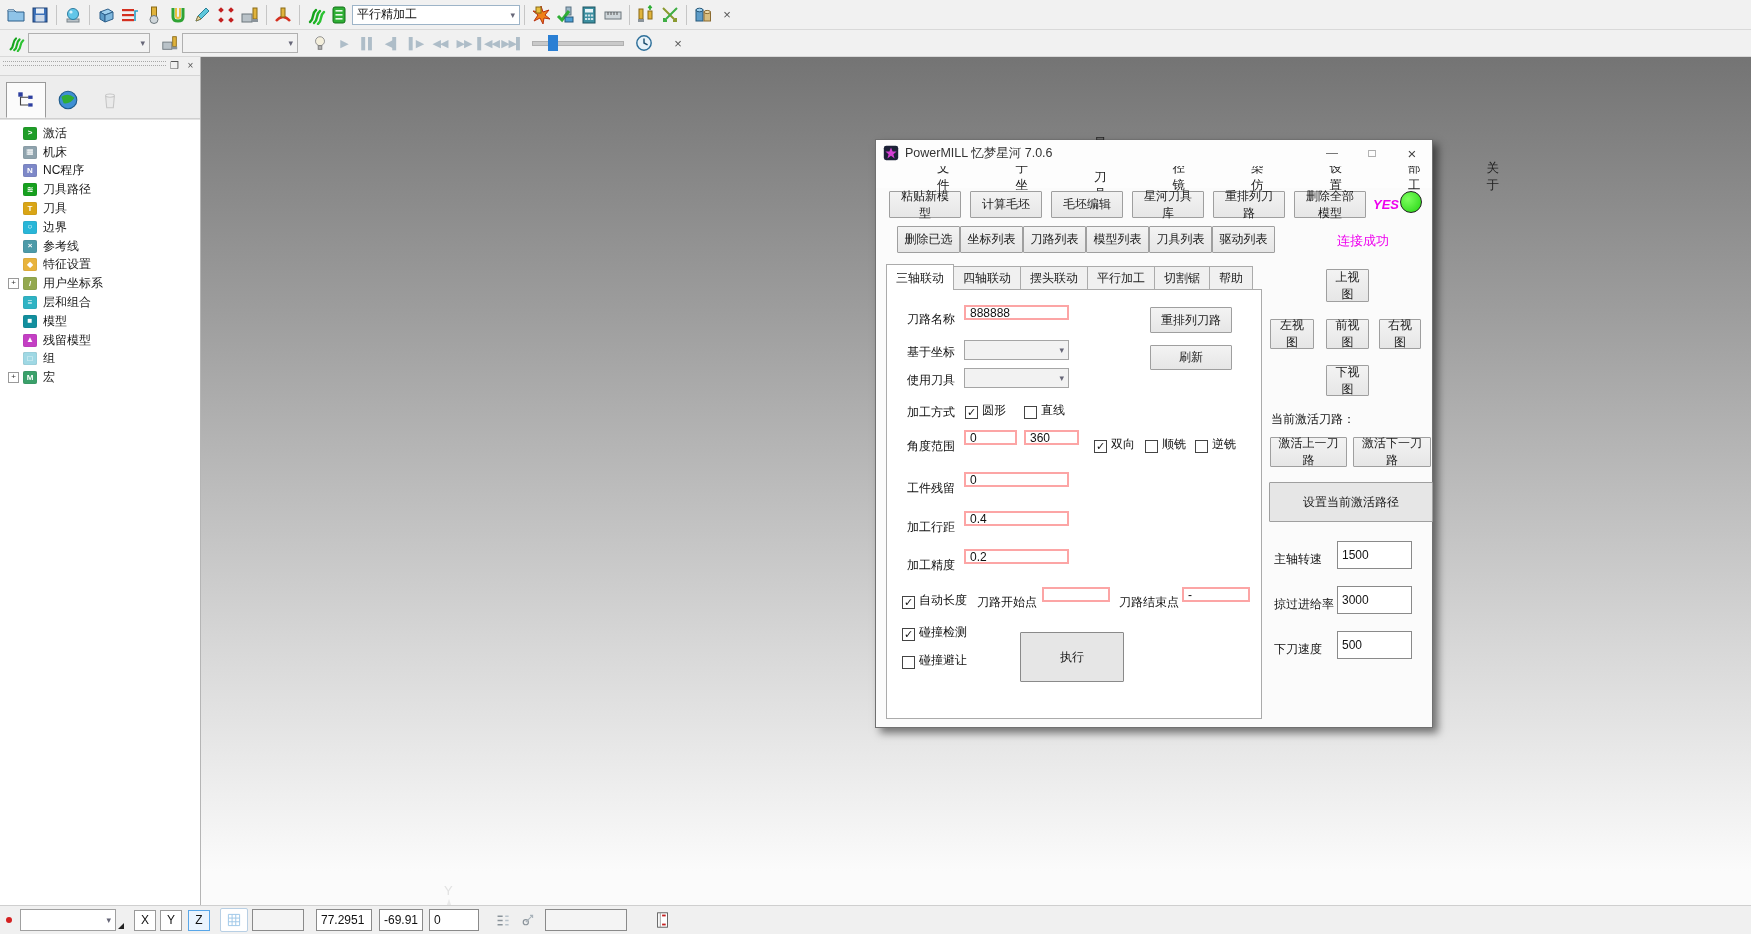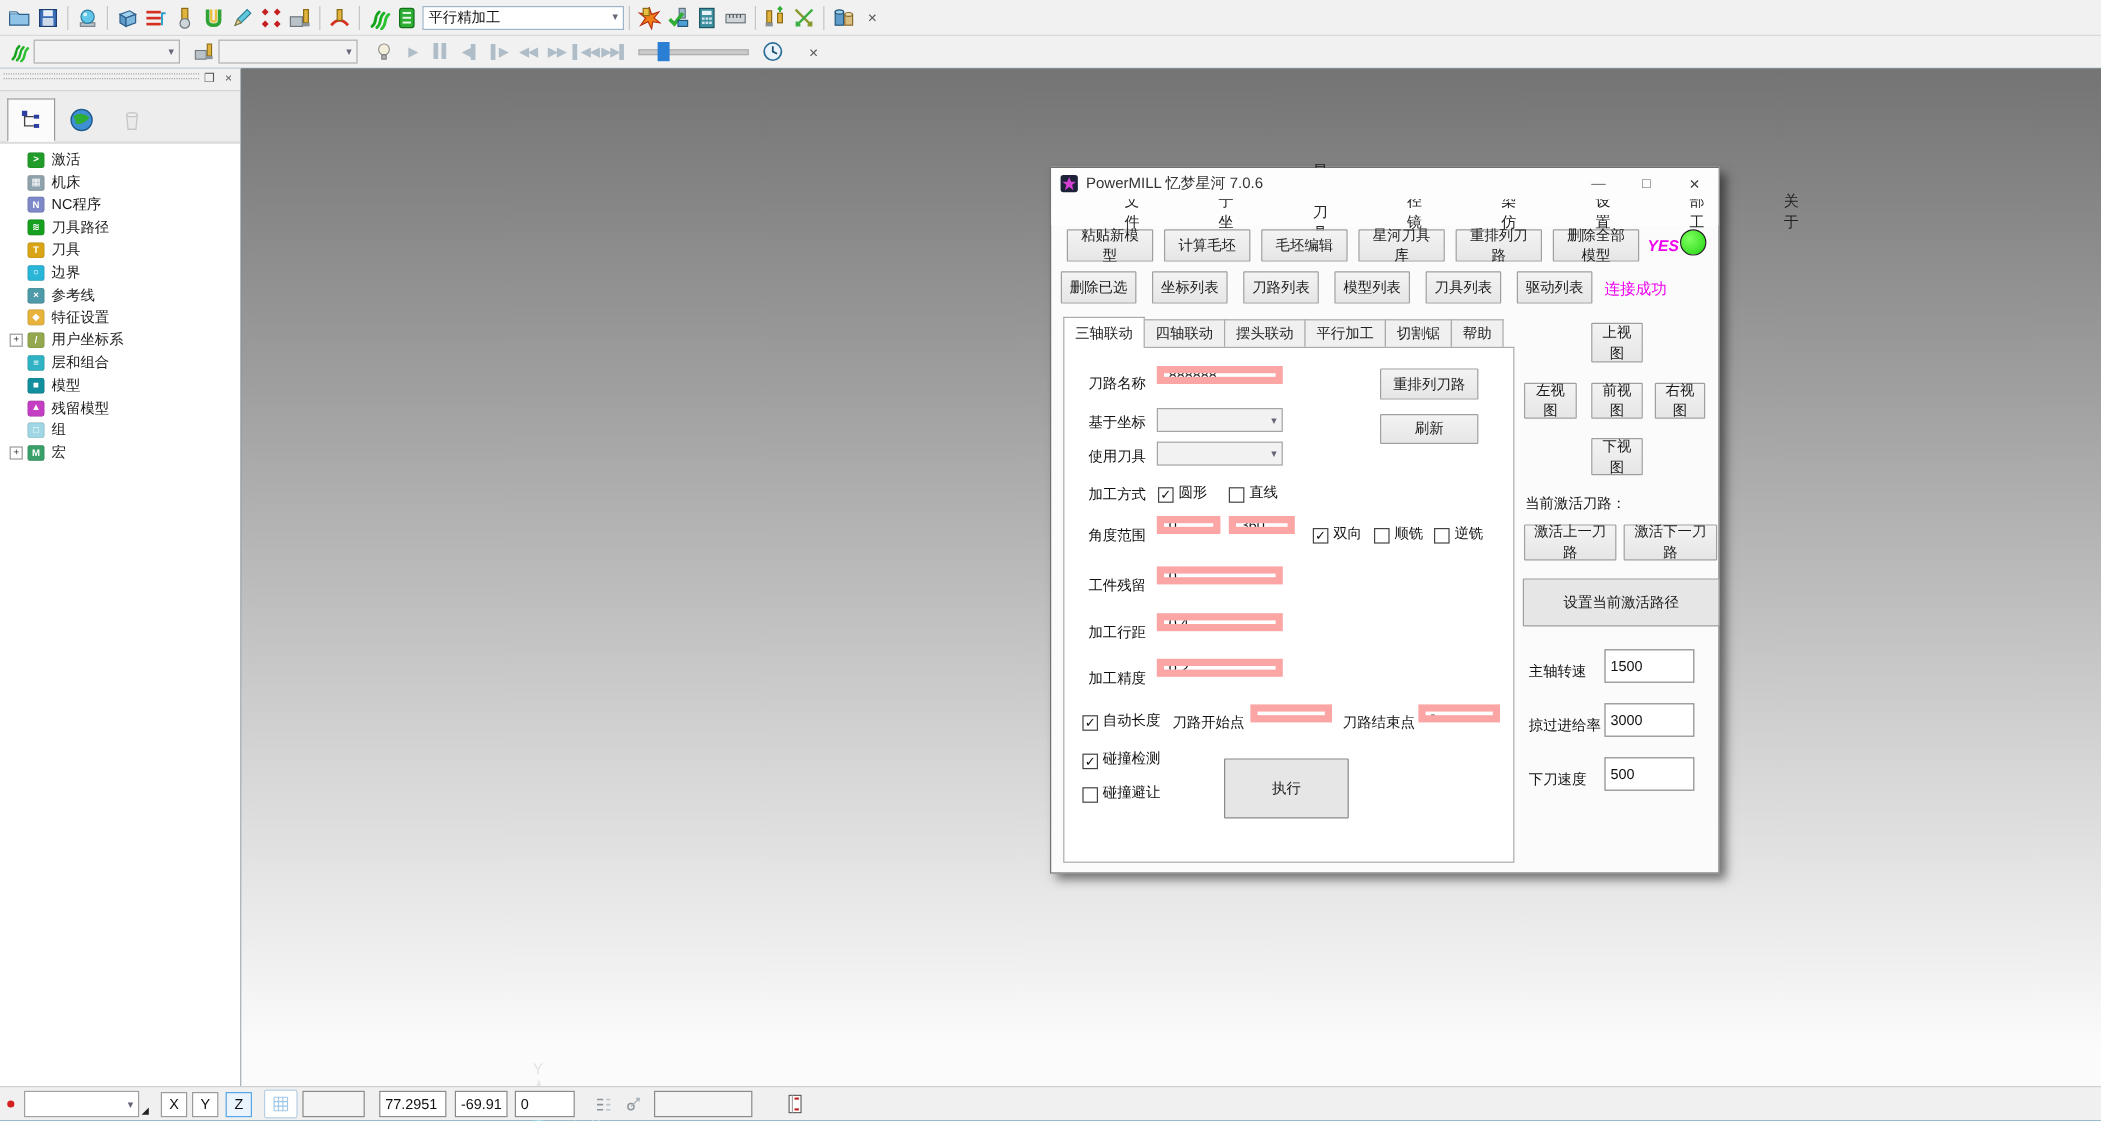--- a/index.html
+++ b/index.html
@@ -1,18 +1,18 @@
 <!DOCTYPE html>
 <html><head>
 <meta charset="utf-8">
 <style>
   html,body{margin:0;padding:0;background:#d4d0c8;}
   #screen{position:relative;width:1751px;height:934px;overflow:hidden;
     font-family:"Liberation Sans","DejaVu Sans",sans-serif;font-size:12px;color:#222;
-    background:#0369a1;}
+    background:#0ea5e9;}
   .abs{position:absolute;}
   
   .toolbar{display:flex;align-items:center;background:#f1f1f1;border-bottom:1px solid #d9d9d9;}
   #toolbar1{left:0;top:0;width:1751px;height:30px;padding-left:4px;box-sizing:border-box;}
   #toolbar2{left:0;top:30px;width:1751px;height:27px;padding-left:4px;box-sizing:border-box;}
   .ticon{width:24px;height:24px;display:flex;align-items:center;justify-content:center;border-radius:2px;flex:0 0 auto;}
   .tsep{width:1px;height:20px;background:#c6c6c6;margin:0 4px;flex:0 0 auto;}
   .combo{height:20px;background:#fff;border:1px solid #9db4c8;display:flex;align-items:center;
     padding:0 4px;box-sizing:border-box;justify-content:space-between;color:#111;}
   .combo .chev{color:#667;font-size:9px;margin-left:6px;}
@@ -47,34 +47,34 @@
   .dlg-ctls{position:absolute;right:0;top:0;height:26px;display:flex;}
   .dlg-ctl{width:40px;height:26px;display:flex;align-items:center;justify-content:center;color:#666;font-size:12px;}
   .dlg-ctl.close{color:#444;font-size:15px;}
   #dlg-menu{display:flex;align-items:center;height:22px;padding-left:16px;gap:21px;background:#fdfdfd;}
   .menu-item{color:#222;font-size:12.5px;margin-left:45px;}
   .dbtn{font-family:inherit;font-size:12px;color:#1a1a1a;background:linear-gradient(#f3f3f3,#e6e6e6);
     border:1px solid #9f9f9f;border-radius:1px;display:flex;align-items:center;justify-content:center;box-sizing:border-box;}
   .btnrow{position:absolute;display:flex;}
   #row1{left:13px;top:51px;gap:9px;}
   #row1 .dbtn{width:72px;height:27px;}
-  #row2{left:8px;top:86px;gap:13px;}
+  #row2{left:21px;top:86px;}
   #row2 .dbtn{width:63px;height:27px;}
   .magenta{color:#ee00ee;font-weight:bold;}
   #yes-label{position:absolute;left:497px;top:57px;font-size:13px;font-style:italic;}
   #green-light{position:absolute;left:524px;top:51px;width:22px;height:22px;border-radius:50%;
     background:radial-gradient(circle at 35% 35%,#7dff5e,#22d411);border:1.5px solid #222;box-sizing:border-box;}
   #conn-status{position:absolute;left:461px;top:92px;font-size:13px;font-weight:normal;}
   #tabs{position:absolute;left:10px;top:128px;display:flex;align-items:flex-end;height:22px;}
   .tab{padding:3px 9px 3px;border:1px solid #ababab;border-bottom:none;background:#f0f0f0;color:#222;margin-right:-1px;font-size:12px;}
   .tab.active{background:#fff;padding-top:5px;position:relative;z-index:2;}
   #tab-panel{position:absolute;left:10px;top:149px;width:376px;height:430px;background:#fff;border:1px solid #ababab;box-sizing:border-box;}
   .flabel{position:absolute;left:20px;color:#111;text-align:right;}
-  .finput{position:absolute;left:77px;width:105px;height:15px;border:6px solid #fca5a5;background:#fff;
-    font-family:inherit;font-size:12px;padding:0 4px;box-sizing:border-box;color:#111;}
+  .finput{position:absolute;left:77px;width:105px;height:15px;border:2px solid #fca5a5;background:#fff;
+    font-family:inherit;font-size:12px;padding:0 4px;box-sizing:border-box;color:#111;text-decoration:underline;}
   .fdd{position:absolute;left:77px;width:105px;height:20px;background:#f2f2f2;border:1px solid #a5a5a5;
     display:flex;align-items:center;justify-content:flex-end;padding-right:4px;box-sizing:border-box;color:#667;font-size:9px;}
   .cbx{display:inline-flex;align-items:flex-end;gap:4px;position:absolute;color:#111;}
   .cbox{width:13px;height:13px;border:1px solid #444;background:#fff;display:inline-flex;align-items:center;justify-content:center;font-size:11px;color:#111;box-sizing:border-box;}
   .cbox.checked::after{content:"✓";margin-top:-1px;}
   
   .vbtn{position:absolute;}
   #speeds{position:absolute;left:398px;top:395px;width:150px;}
   .speed-row{position:relative;height:45px;}
   .speed-row .sl{position:absolute;left:0;top:16px;color:#111;}

